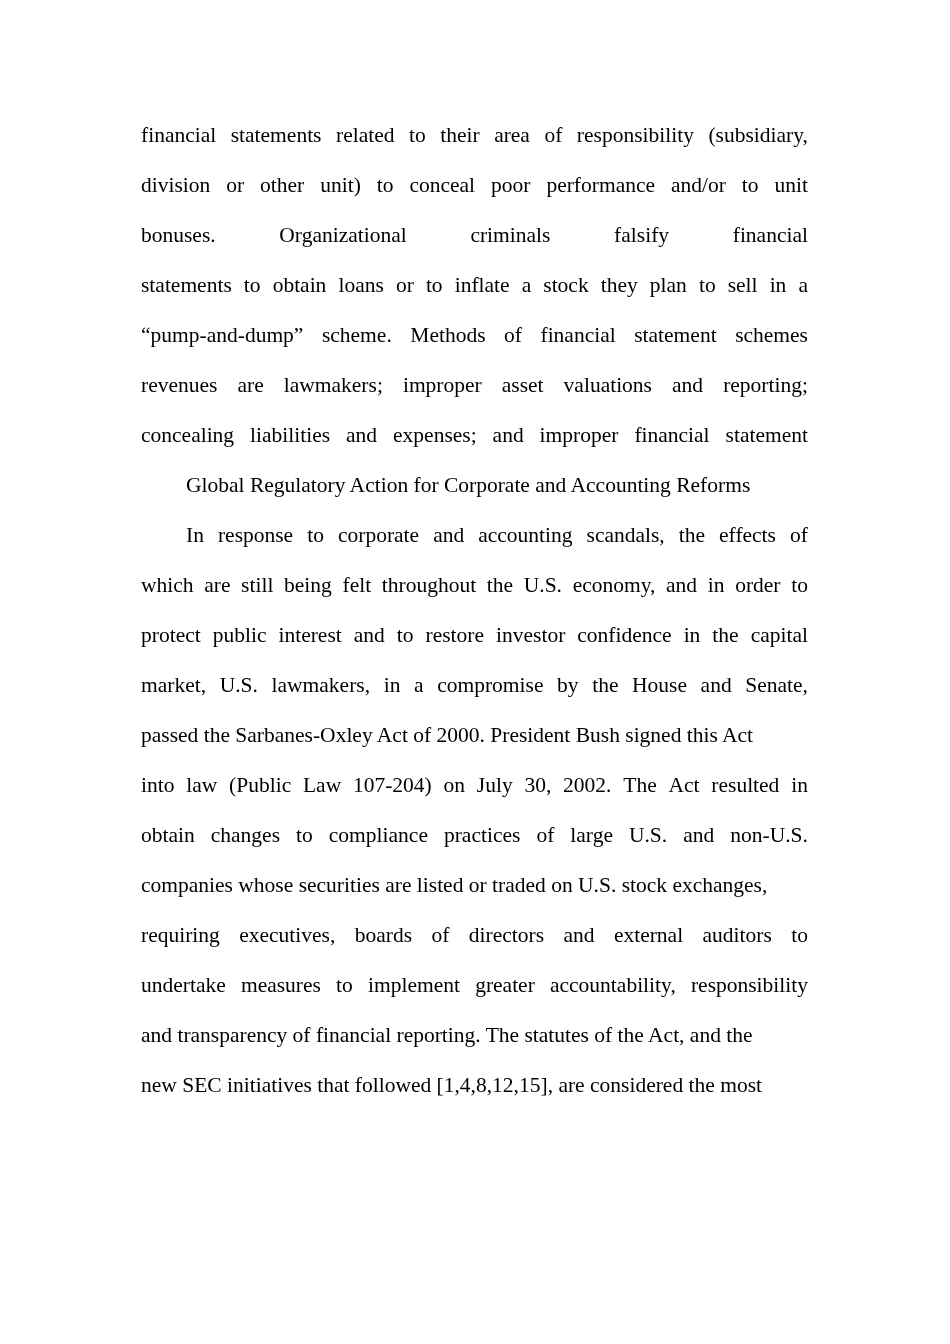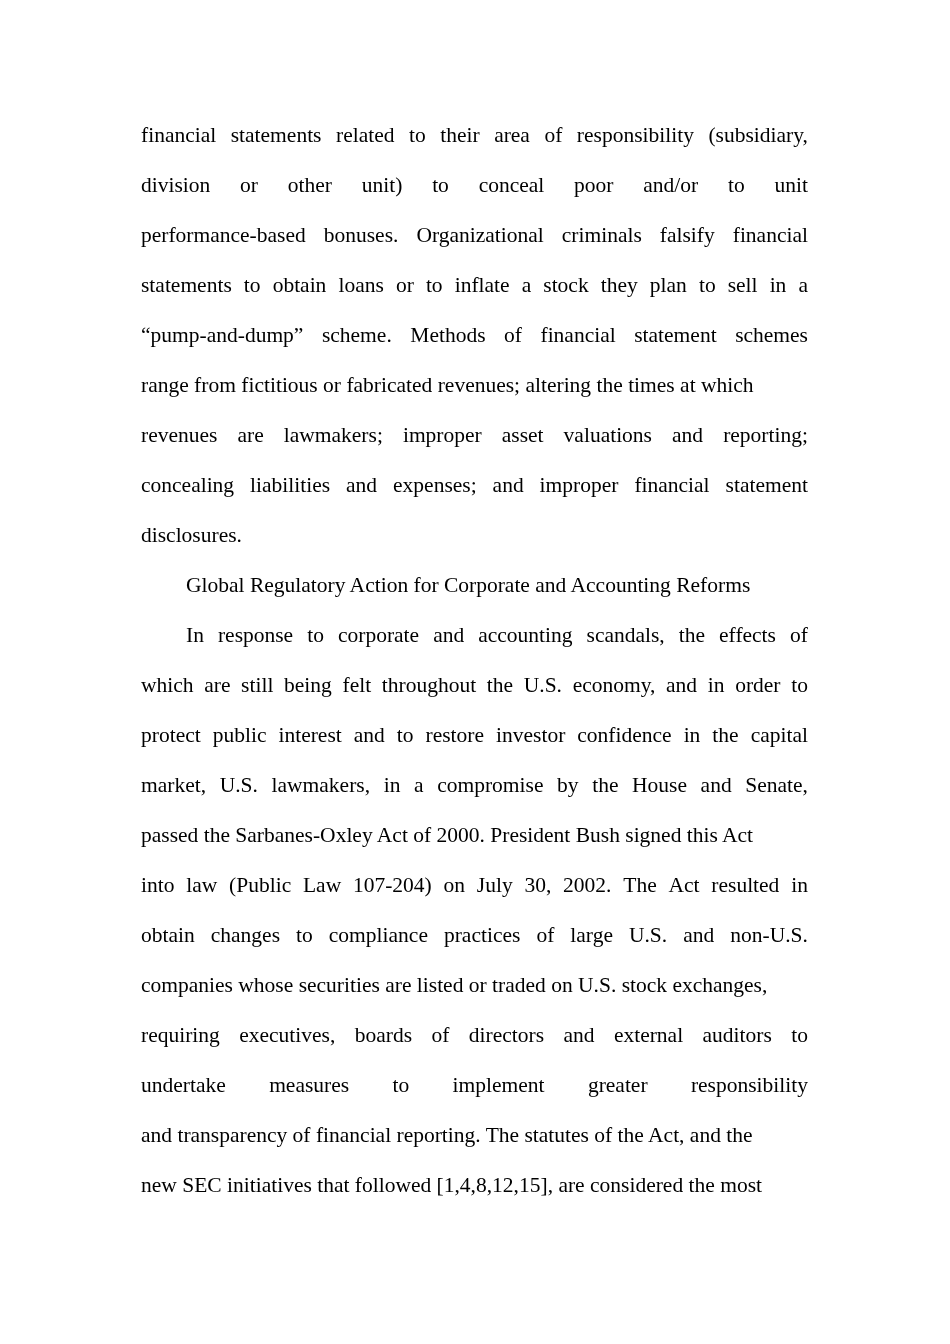--- a/index.html
+++ b/index.html
@@ -58,35 +58,33 @@
     padding-left: 45px;
     width: 622px;
   }
 </style>
 </head>
 <body>
 
 <div id="page">
   <div id="text-column">
       <div class="line justify"><span class="w">financial</span><span class="w">statements</span><span class="w">related</span><span class="w">to</span><span class="w">their</span><span class="w">area</span><span class="w">of</span><span class="w">responsibility</span><span class="w">(subsidiary,</span></div>
-      <div class="line justify"><span class="w">division</span><span class="w">or</span><span class="w">other</span><span class="w">unit)</span><span class="w">to</span><span class="w">conceal</span><span class="w">poor</span><span class="w">and/or</span><span class="w">to</span><span class="w">unit</span></div>
-      <div class="line justify"><span class="w">performance-based</span><span class="w">bonuses.</span><span class="w">Organizational</span><span class="w">criminals</span><span class="w">falsify</span><span class="w">financial</span></div>
+      <div class="line justify"><span class="w">division</span><span class="w">or</span><span class="w">other</span><span class="w">unit)</span><span class="w">to</span><span class="w">conceal</span><span class="w">poor</span><span class="w">performance</span><span class="w">and/or</span><span class="w">to</span><span class="w">unit</span></div>
+      <div class="line justify"><span class="w">bonuses.</span><span class="w">Organizational</span><span class="w">criminals</span><span class="w">falsify</span><span class="w">financial</span></div>
       <div class="line justify"><span class="w">statements</span><span class="w">to</span><span class="w">obtain</span><span class="w">loans</span><span class="w">or</span><span class="w">to</span><span class="w">inflate</span><span class="w">a</span><span class="w">stock</span><span class="w">they</span><span class="w">plan</span><span class="w">to</span><span class="w">sell</span><span class="w">in</span><span class="w">a</span></div>
       <div class="line justify"><span class="w">“pump-and-dump”</span><span class="w">scheme.</span><span class="w">Methods</span><span class="w">of</span><span class="w">financial</span><span class="w">statement</span><span class="w">schemes</span></div>
-      <div class="line flush"><span>range from fictitious or fabricated revenues; altering the times at which</span></div>
       <div class="line justify"><span class="w">revenues</span><span class="w">are</span><span class="w">lawmakers;</span><span class="w">improper</span><span class="w">asset</span><span class="w">valuations</span><span class="w">and</span><span class="w">reporting;</span></div>
       <div class="line justify"><span class="w">concealing</span><span class="w">liabilities</span><span class="w">and</span><span class="w">expenses;</span><span class="w">and</span><span class="w">improper</span><span class="w">financial</span><span class="w">statement</span></div>
-      <div class="line flush"><span>disclosures.</span></div>
       <div class="line flush"><span class="indent"></span><span>Global Regulatory Action for Corporate and Accounting Reforms</span></div>
       <div class="line justify indented"><span class="w">In</span><span class="w">response</span><span class="w">to</span><span class="w">corporate</span><span class="w">and</span><span class="w">accounting</span><span class="w">scandals,</span><span class="w">the</span><span class="w">effects</span><span class="w">of</span></div>
       <div class="line justify"><span class="w">which</span><span class="w">are</span><span class="w">still</span><span class="w">being</span><span class="w">felt</span><span class="w">throughout</span><span class="w">the</span><span class="w">U.S.</span><span class="w">economy,</span><span class="w">and</span><span class="w">in</span><span class="w">order</span><span class="w">to</span></div>
       <div class="line justify"><span class="w">protect</span><span class="w">public</span><span class="w">interest</span><span class="w">and</span><span class="w">to</span><span class="w">restore</span><span class="w">investor</span><span class="w">confidence</span><span class="w">in</span><span class="w">the</span><span class="w">capital</span></div>
       <div class="line justify"><span class="w">market,</span><span class="w">U.S.</span><span class="w">lawmakers,</span><span class="w">in</span><span class="w">a</span><span class="w">compromise</span><span class="w">by</span><span class="w">the</span><span class="w">House</span><span class="w">and</span><span class="w">Senate,</span></div>
       <div class="line flush"><span>passed the Sarbanes-Oxley Act of 2000. President Bush signed this Act</span></div>
       <div class="line justify"><span class="w">into</span><span class="w">law</span><span class="w">(Public</span><span class="w">Law</span><span class="w">107-204)</span><span class="w">on</span><span class="w">July</span><span class="w">30,</span><span class="w">2002.</span><span class="w">The</span><span class="w">Act</span><span class="w">resulted</span><span class="w">in</span></div>
       <div class="line justify"><span class="w">obtain</span><span class="w">changes</span><span class="w">to</span><span class="w">compliance</span><span class="w">practices</span><span class="w">of</span><span class="w">large</span><span class="w">U.S.</span><span class="w">and</span><span class="w">non-U.S.</span></div>
       <div class="line flush"><span>companies whose securities are listed or traded on U.S. stock exchanges,</span></div>
       <div class="line justify"><span class="w">requiring</span><span class="w">executives,</span><span class="w">boards</span><span class="w">of</span><span class="w">directors</span><span class="w">and</span><span class="w">external</span><span class="w">auditors</span><span class="w">to</span></div>
-      <div class="line justify"><span class="w">undertake</span><span class="w">measures</span><span class="w">to</span><span class="w">implement</span><span class="w">greater</span><span class="w">responsibility</span></div>
+      <div class="line justify"><span class="w">undertake</span><span class="w">measures</span><span class="w">to</span><span class="w">implement</span><span class="w">greater</span><span class="w">accountability,</span><span class="w">responsibility</span></div>
       <div class="line flush"><span>and transparency of financial reporting. The statutes of the Act, and the</span></div>
       <div class="line flush"><span>new SEC initiatives that followed [1,4,8,12,15], are considered the most</span></div>
     </div>
 </div>
 
 </body></html>

